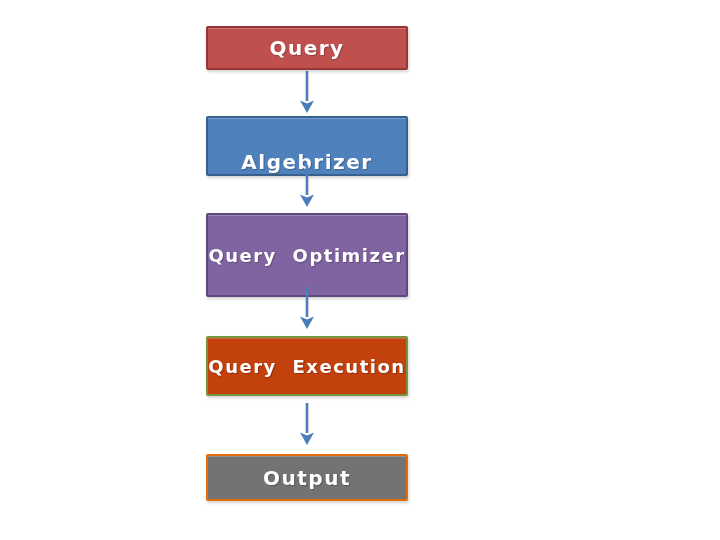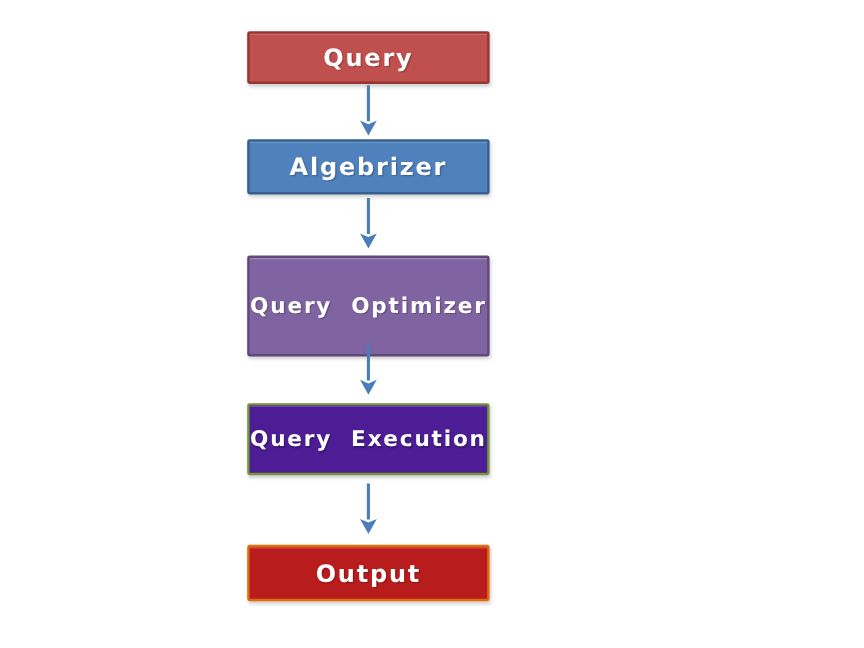--- a/index.html
+++ b/index.html
@@ -21,21 +21,21 @@
     width: 202px;
     box-sizing: border-box;
     border: 2px solid #555;
     border-radius: 2px;
     display: flex;
     align-items: center;
     justify-content: center;
     box-shadow: 1px 2px 3px rgba(130,130,130,0.35), inset 0 1px 0 rgba(255,255,255,0.22);
   }
   .node-0 { top: 26px;  height: 44px; }
-  .node-1 { top: 116px; height: 46px; }
+  .node-1 { top: 116px; height: 60px; align-items: flex-end; }
   .node-2 { top: 213px; height: 84px; }
   .node-3 { top: 336px; height: 60px; }
   .node-4 { top: 454px; height: 47px; }
   .node-label {
     color: #ffffff;
     font-weight: bold;
     letter-spacing: 1.5px;
     word-spacing: 8px;
     text-shadow: 1px 1px 1px rgba(0,0,0,0.25);
     white-space: nowrap;
@@ -78,26 +78,26 @@
 
   <div class="node node-2" style="background: rgb(128, 100, 162); border-color: rgb(95, 73, 122);">
     <span class="node-label">Query Optimizer</span>
   </div>
 
   <svg class="arrow arrow-2" viewBox="0 0 18 44">
     <line x1="9" y1="1" x2="9" y2="31" stroke-width="2.6" stroke="#4A7EBB"></line>
     <polygon points="2,30.5 9,33.5 16,30.5 9,43" fill="#4A7EBB"></polygon>
   </svg>
 
-  <div class="node node-3" style="background: #4c1d95; border-color: rgb(119, 147, 60);">
+  <div class="node node-3" style="background: #c2410c; border-color: rgb(119, 147, 60);">
     <span class="node-label">Query Execution</span>
   </div>
 
   <svg class="arrow arrow-3" viewBox="0 0 18 44">
     <line x1="9" y1="1" x2="9" y2="31" stroke-width="2.6" stroke="#4A7EBB"></line>
     <polygon points="2,30.5 9,33.5 16,30.5 9,43" fill="#4A7EBB"></polygon>
   </svg>
 
-  <div class="node node-4" style="background: #b91c1c; border-color: rgb(227, 108, 9);">
+  <div class="node node-4" style="background: #737373; border-color: rgb(227, 108, 9);">
     <span class="node-label">Output</span>
   </div>
 
 </div>
 
 </body></html>

